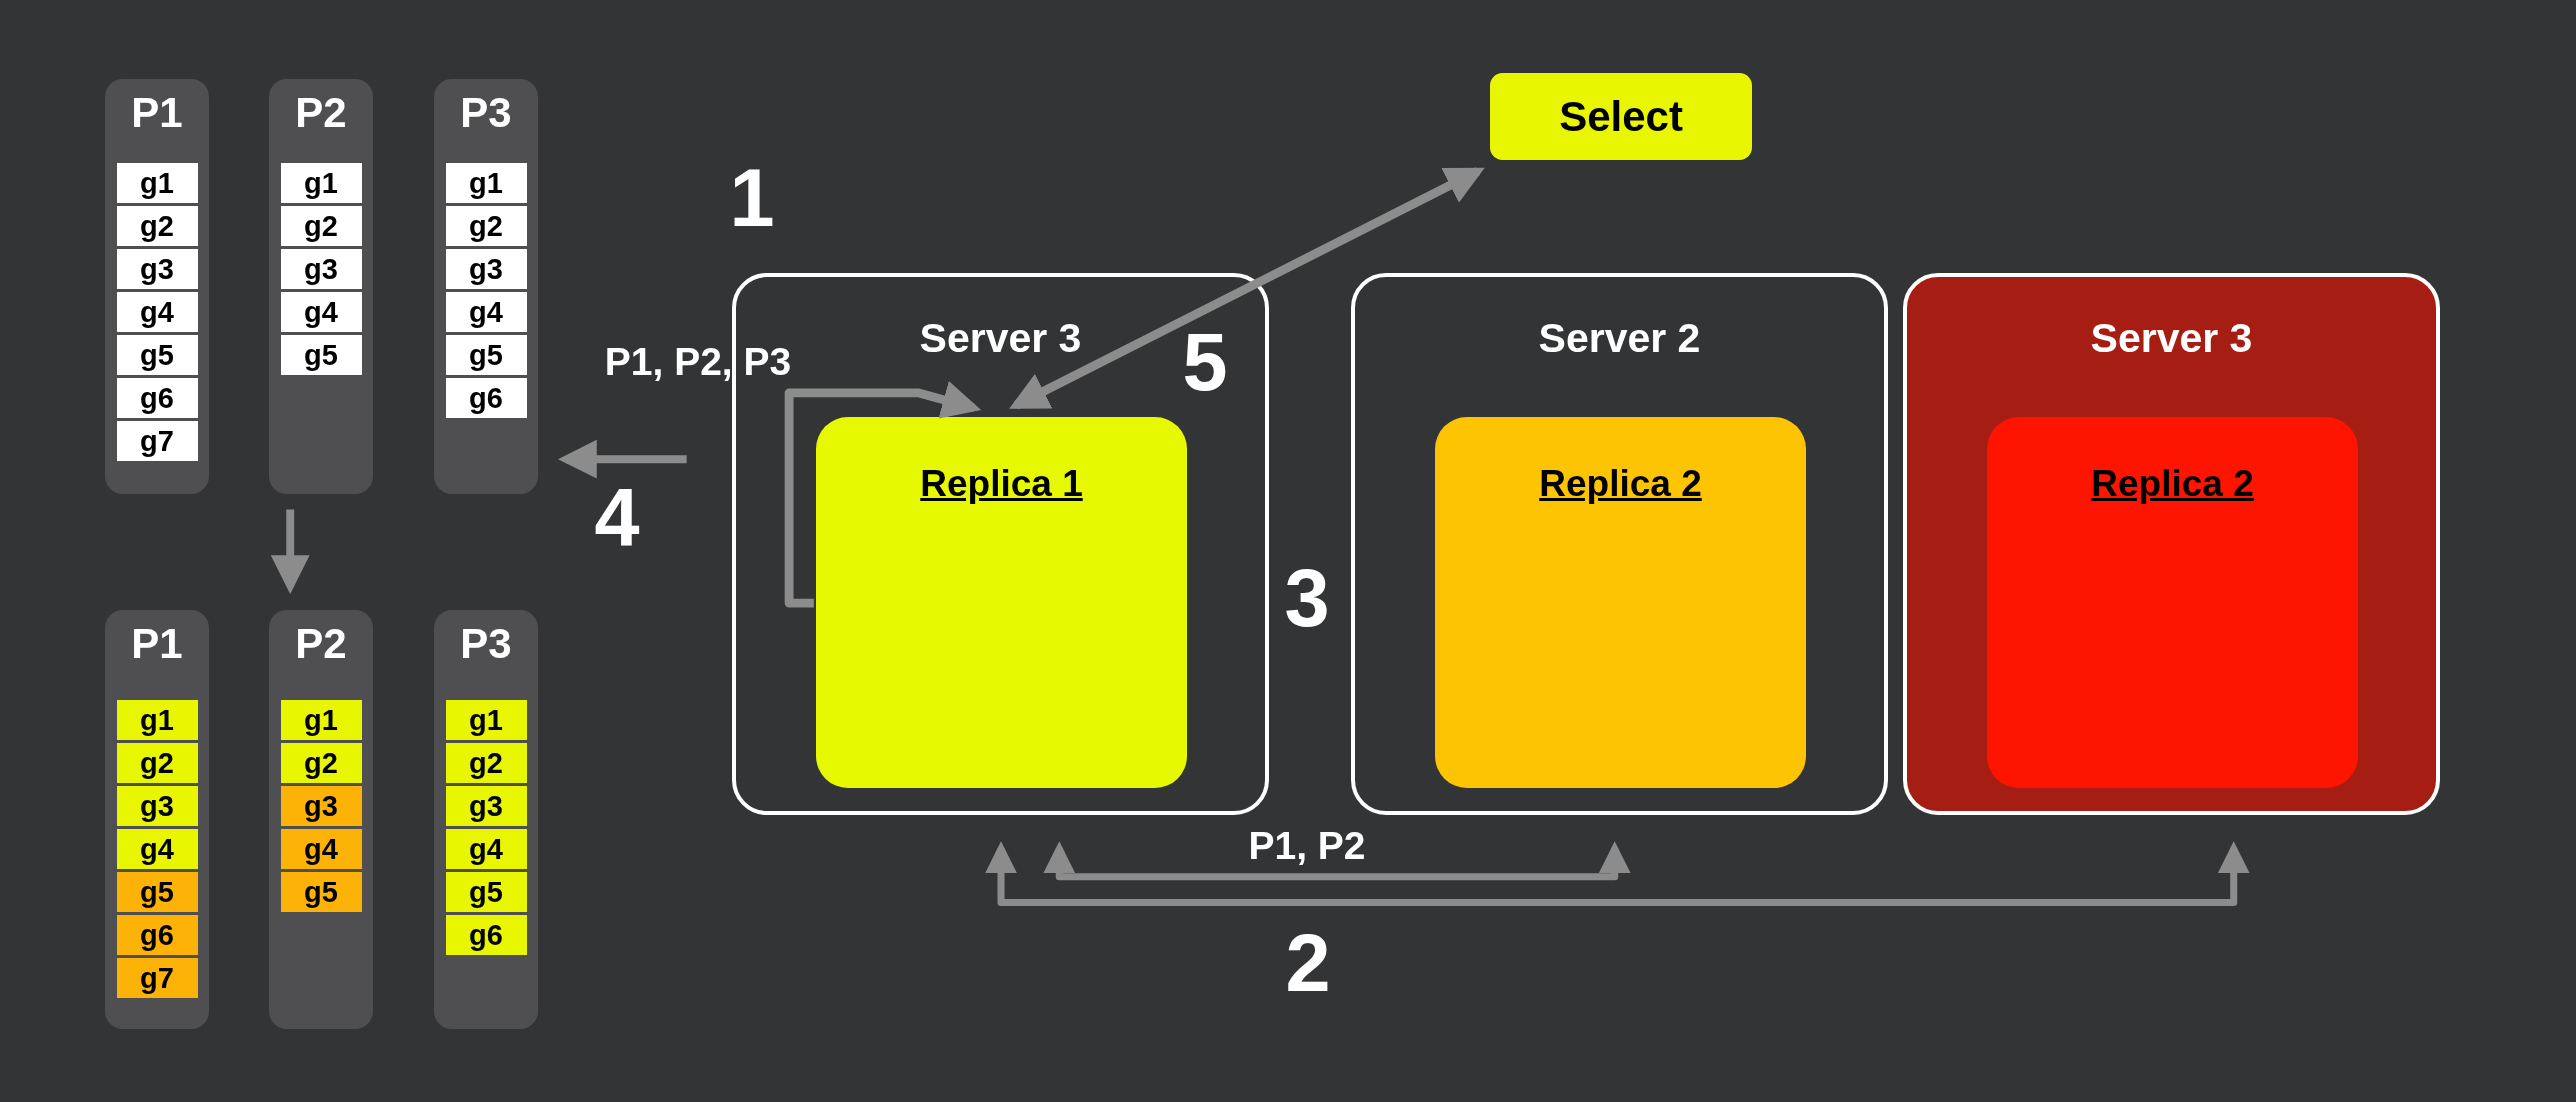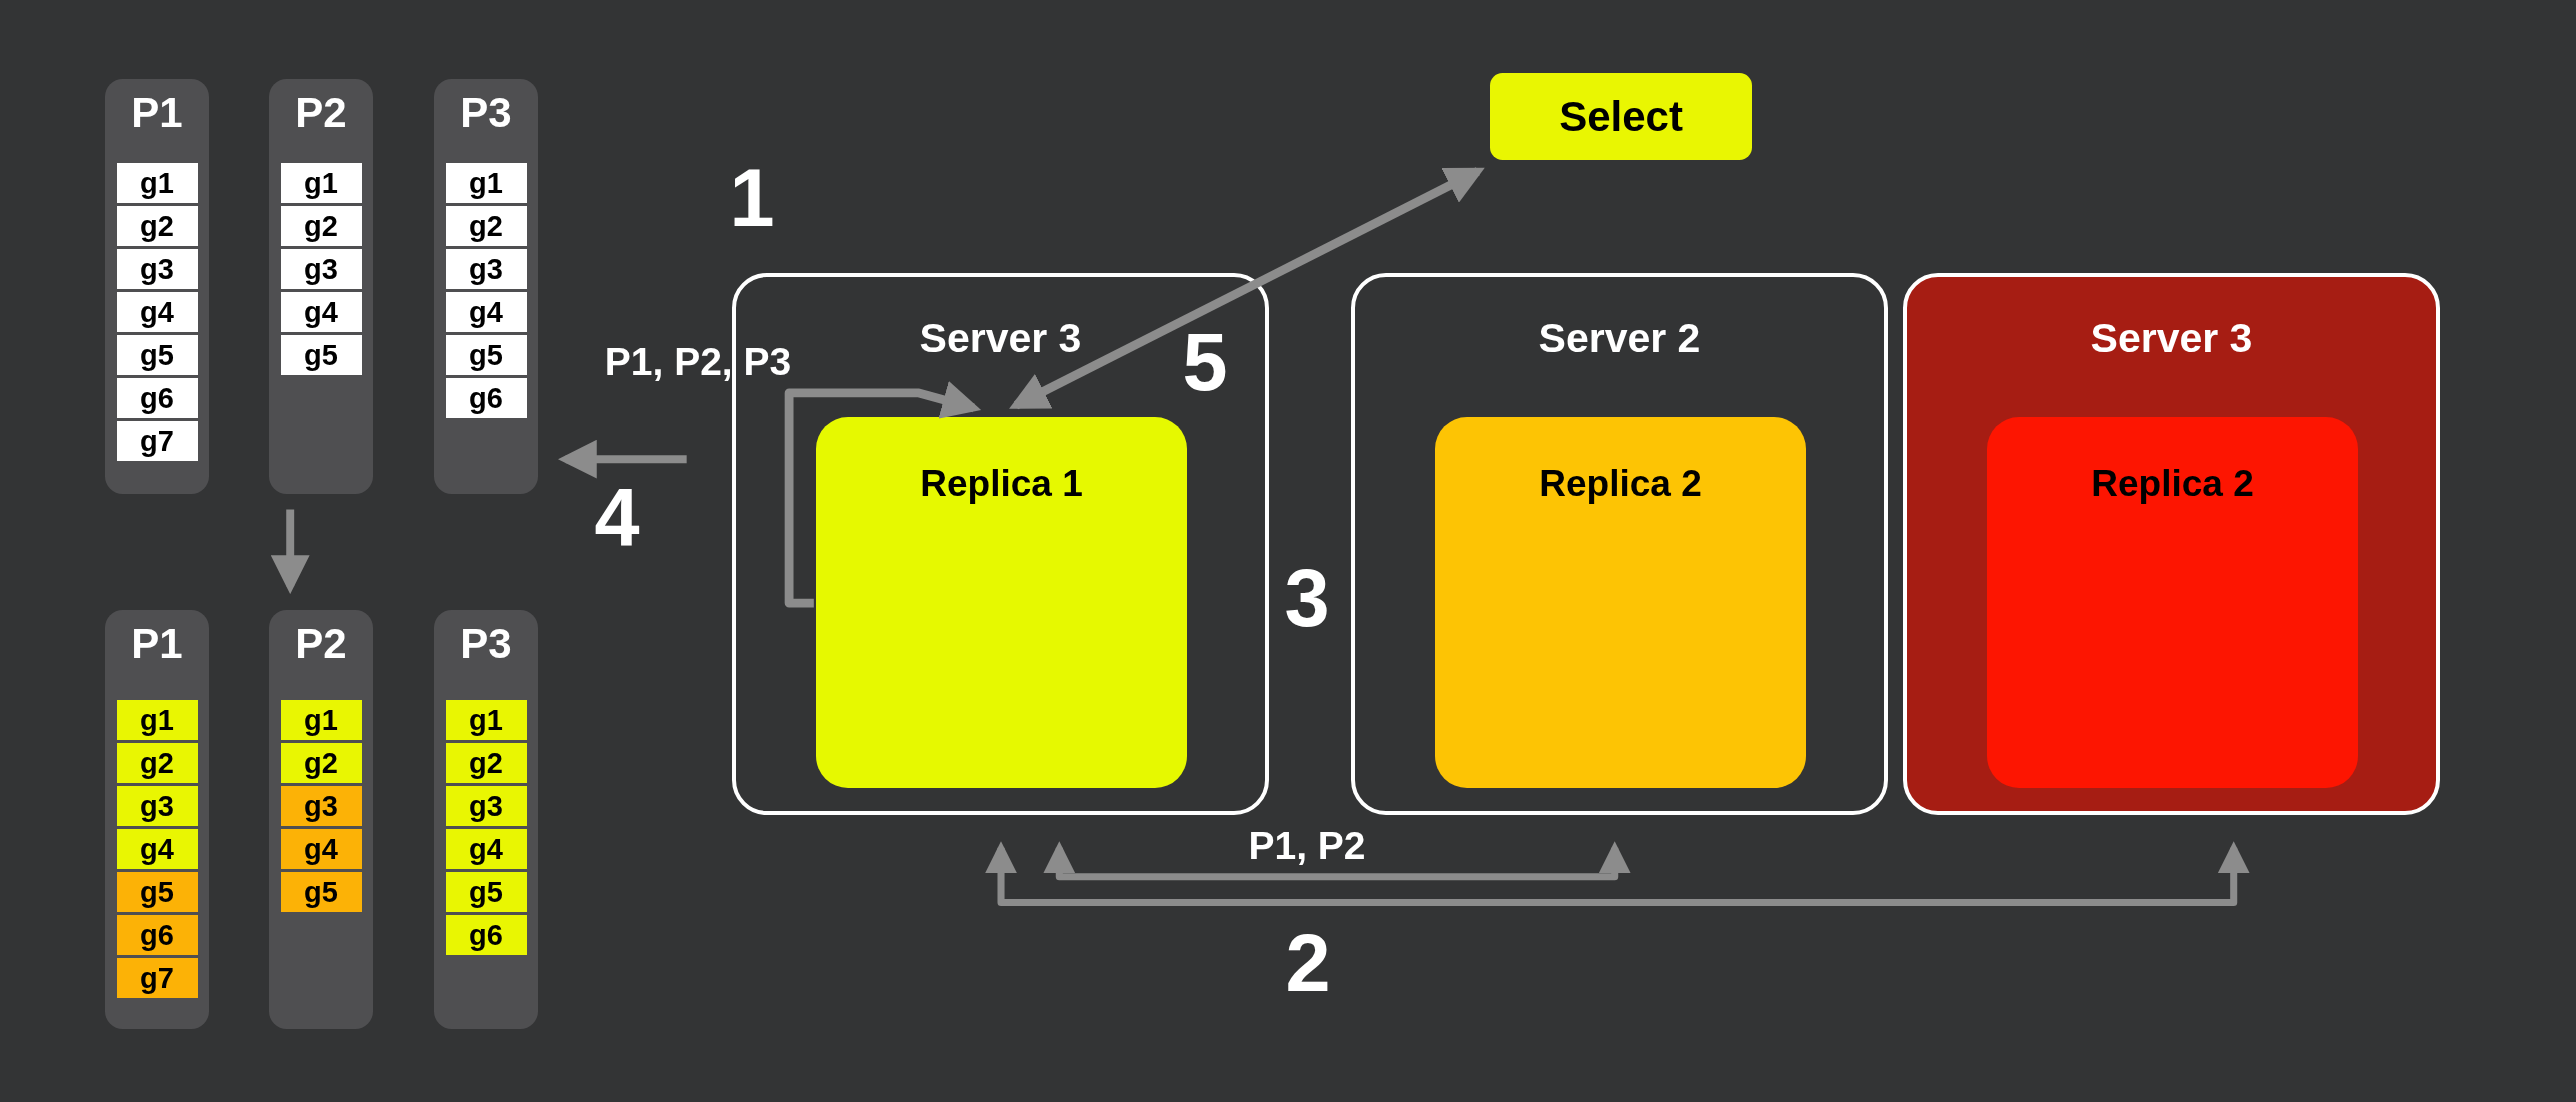--- a/index.html
+++ b/index.html
@@ -31,21 +31,21 @@
     display:flex;align-items:center;justify-content:center;color:#000;font-size:42px;}
 
   
   .server{position:absolute;top:273px;width:537px;height:542px;
     border:4.4px solid #ffffff;border-radius:35px;z-index:2;}
   .server .sname{position:absolute;top:38px;left:0;width:100%;text-align:center;
     color:#fff;font-size:41px;font-weight:bold;}
   #server1{left:732px;}
   #server2{left:1351px;}
   #server3{left:1903px;background:var(--server3,#a61d13);}
-  .replica{position:absolute;left:80px;top:140px;width:371px;height:371px;border-radius:32px;}
+  .replica{position:absolute;left:80px;top:140px;width:371px;height:371px;border-radius:32px;text-decoration:underline;}
   #replica1{background:var(--replica1,#e6f900);}
   #replica2{background:var(--replica2,#fdc404);}
   #replica3{background:var(--replica3,#fd1501);}
   .replica .rname{padding-top:46px;text-align:center;color:#000;font-size:37px;}
 
   
   .step-num{position:absolute;transform:translate(-50%,-50%);color:#fff;
     font-size:81px;line-height:1;z-index:4;}
   #num1{left:752px;top:198px;}
   #num2{left:1308px;top:963px;}

